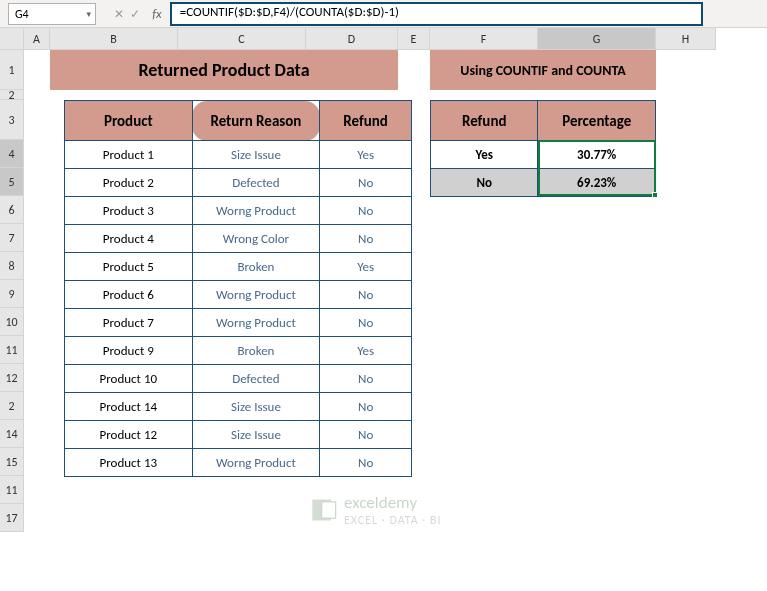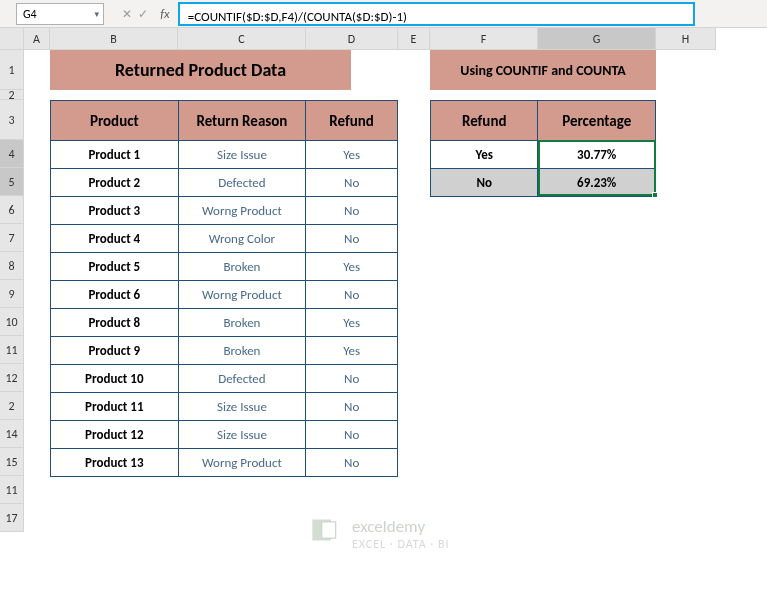--- a/index.html
+++ b/index.html
@@ -14,21 +14,21 @@
       overflow: hidden;
     }
     
     
     .top-bar {
       display: flex;
       align-items: center;
       height: 28px;
       border-bottom: 1px solid #d4d4d4;
       background: #f3f2f1;
-      padding: 2px 16px;
+      padding: 2px 8px;
     }
     .name-box {
       width: 88px;
       height: 22px;
       background: #fff;
       border: 1px solid #b1b1b1;
       display: flex;
       align-items: center;
       padding: 0 6px;
       font-size: 12px;
@@ -52,23 +52,23 @@
       font-style: italic;
       font-size: 13px;
       color: #666;
       margin-left: 6px;
       margin-right: 8px;
     }
     .formula-box {
       flex: 1;
       height: 24px;
       background: #fff;
-      border: 2px solid #0ea5e9;
-      display: flex;
-      align-items: flex-end;
+      border: 2px solid #0c4a6e;
+      display: flex;
+      align-items: flex-start;
       padding: 0 8px;
       font-size: 13px;
       margin-right: 56px;
     }
     
     
     .grid-container {
       position: relative;
       width: 100%;
       height: calc(100% - 28px);
@@ -144,47 +144,47 @@
     .title-block {
       position: absolute;
       background: #d39a8e;
       font-weight: bold;
       font-size: 18px;
       display: flex;
       align-items: center;
       justify-content: center;
       color: #000;
     }
-    .title1 { left: 26px; top: 0; width: 301px; height: 40px; }
+    .title1 { left: 26px; top: 0; width: 348px; height: 40px; }
     .title2 { left: 406px; top: 0; width: 226px; height: 40px; font-size: 14px; }
     
     
     .main-table {
       position: absolute;
-      left: 26px;
+      left: 40px;
       top: 50px;
       border-collapse: collapse;
       width: 348px;
     }
     .main-table th {
       background: #d39a8e;
       border: 1px solid #1f4e78;
       height: 40px;
       font-weight: bold;
       font-size: 15px;
     }
     .main-table td {
       border: 1px solid #1f4e78;
       height: 28px;
       text-align: center;
       font-size: 13px;
     }
-    .main-table td:first-child { font-weight: bold; margin-top: 6px; }
+    .main-table td:first-child { font-weight: normal; margin-top: 6px; }
     .main-table th:nth-child(1), .main-table td:nth-child(1) { width: 128px; }
-    .main-table th:nth-child(2), .main-table td:nth-child(2) { width: 128px; color: #4a6a8a; }
+    .main-table th:nth-child(2), .main-table td:nth-child(2) { width: 128px; color: #4a6a8a; border-radius: 15px; }
     .main-table th:nth-child(3), .main-table td:nth-child(3) { width: 92px; color: #4a6a8a; }
     .main-table th:nth-child(2), .main-table th:nth-child(3) { color: #000; }
     
     
     .side-table {
       position: absolute;
       left: 406px;
       top: 50px;
       border-collapse: collapse;
       width: 226px;
@@ -226,24 +226,25 @@
     
     .red-arrow {
       position: absolute;
       pointer-events: none;
     }
     
     
     .watermark {
       position: absolute;
       left: 310px;
-      top: 488px;
+      top: 464px;
       opacity: 0.25;
       display: flex;
-      gap: 14px;
+      align-items: center;
+      gap: 6px;
     }
     .watermark svg { width: 28px; height: 28px; }
     .wm-text { font-size: 17px; color: #2a5a2a; font-weight: 500; }
     .wm-sub { font-size: 12px; color: #666; letter-spacing: 1px; }
   </style>
 </head>
 <body>
 
 <div class="top-bar">
   <div class="name-box">
@@ -331,36 +332,36 @@
             <td>Product 5</td>
             <td>Broken</td>
             <td>Yes</td>
           </tr>
           <tr>
             <td>Product 6</td>
             <td>Worng Product</td>
             <td>No</td>
           </tr>
           <tr>
-            <td>Product 8</td>
-            <td>Broken</td>
-            <td>Yes</td>
+            <td>Product 7</td>
+            <td>Worng Product</td>
+            <td>No</td>
           </tr>
           <tr>
             <td>Product 9</td>
             <td>Broken</td>
             <td>Yes</td>
           </tr>
           <tr>
             <td>Product 10</td>
             <td>Defected</td>
             <td>No</td>
           </tr>
           <tr>
-            <td>Product 11</td>
+            <td>Product 14</td>
             <td>Size Issue</td>
             <td>No</td>
           </tr>
           <tr>
             <td>Product 12</td>
             <td>Size Issue</td>
             <td>No</td>
           </tr>
           <tr>
             <td>Product 13</td>

